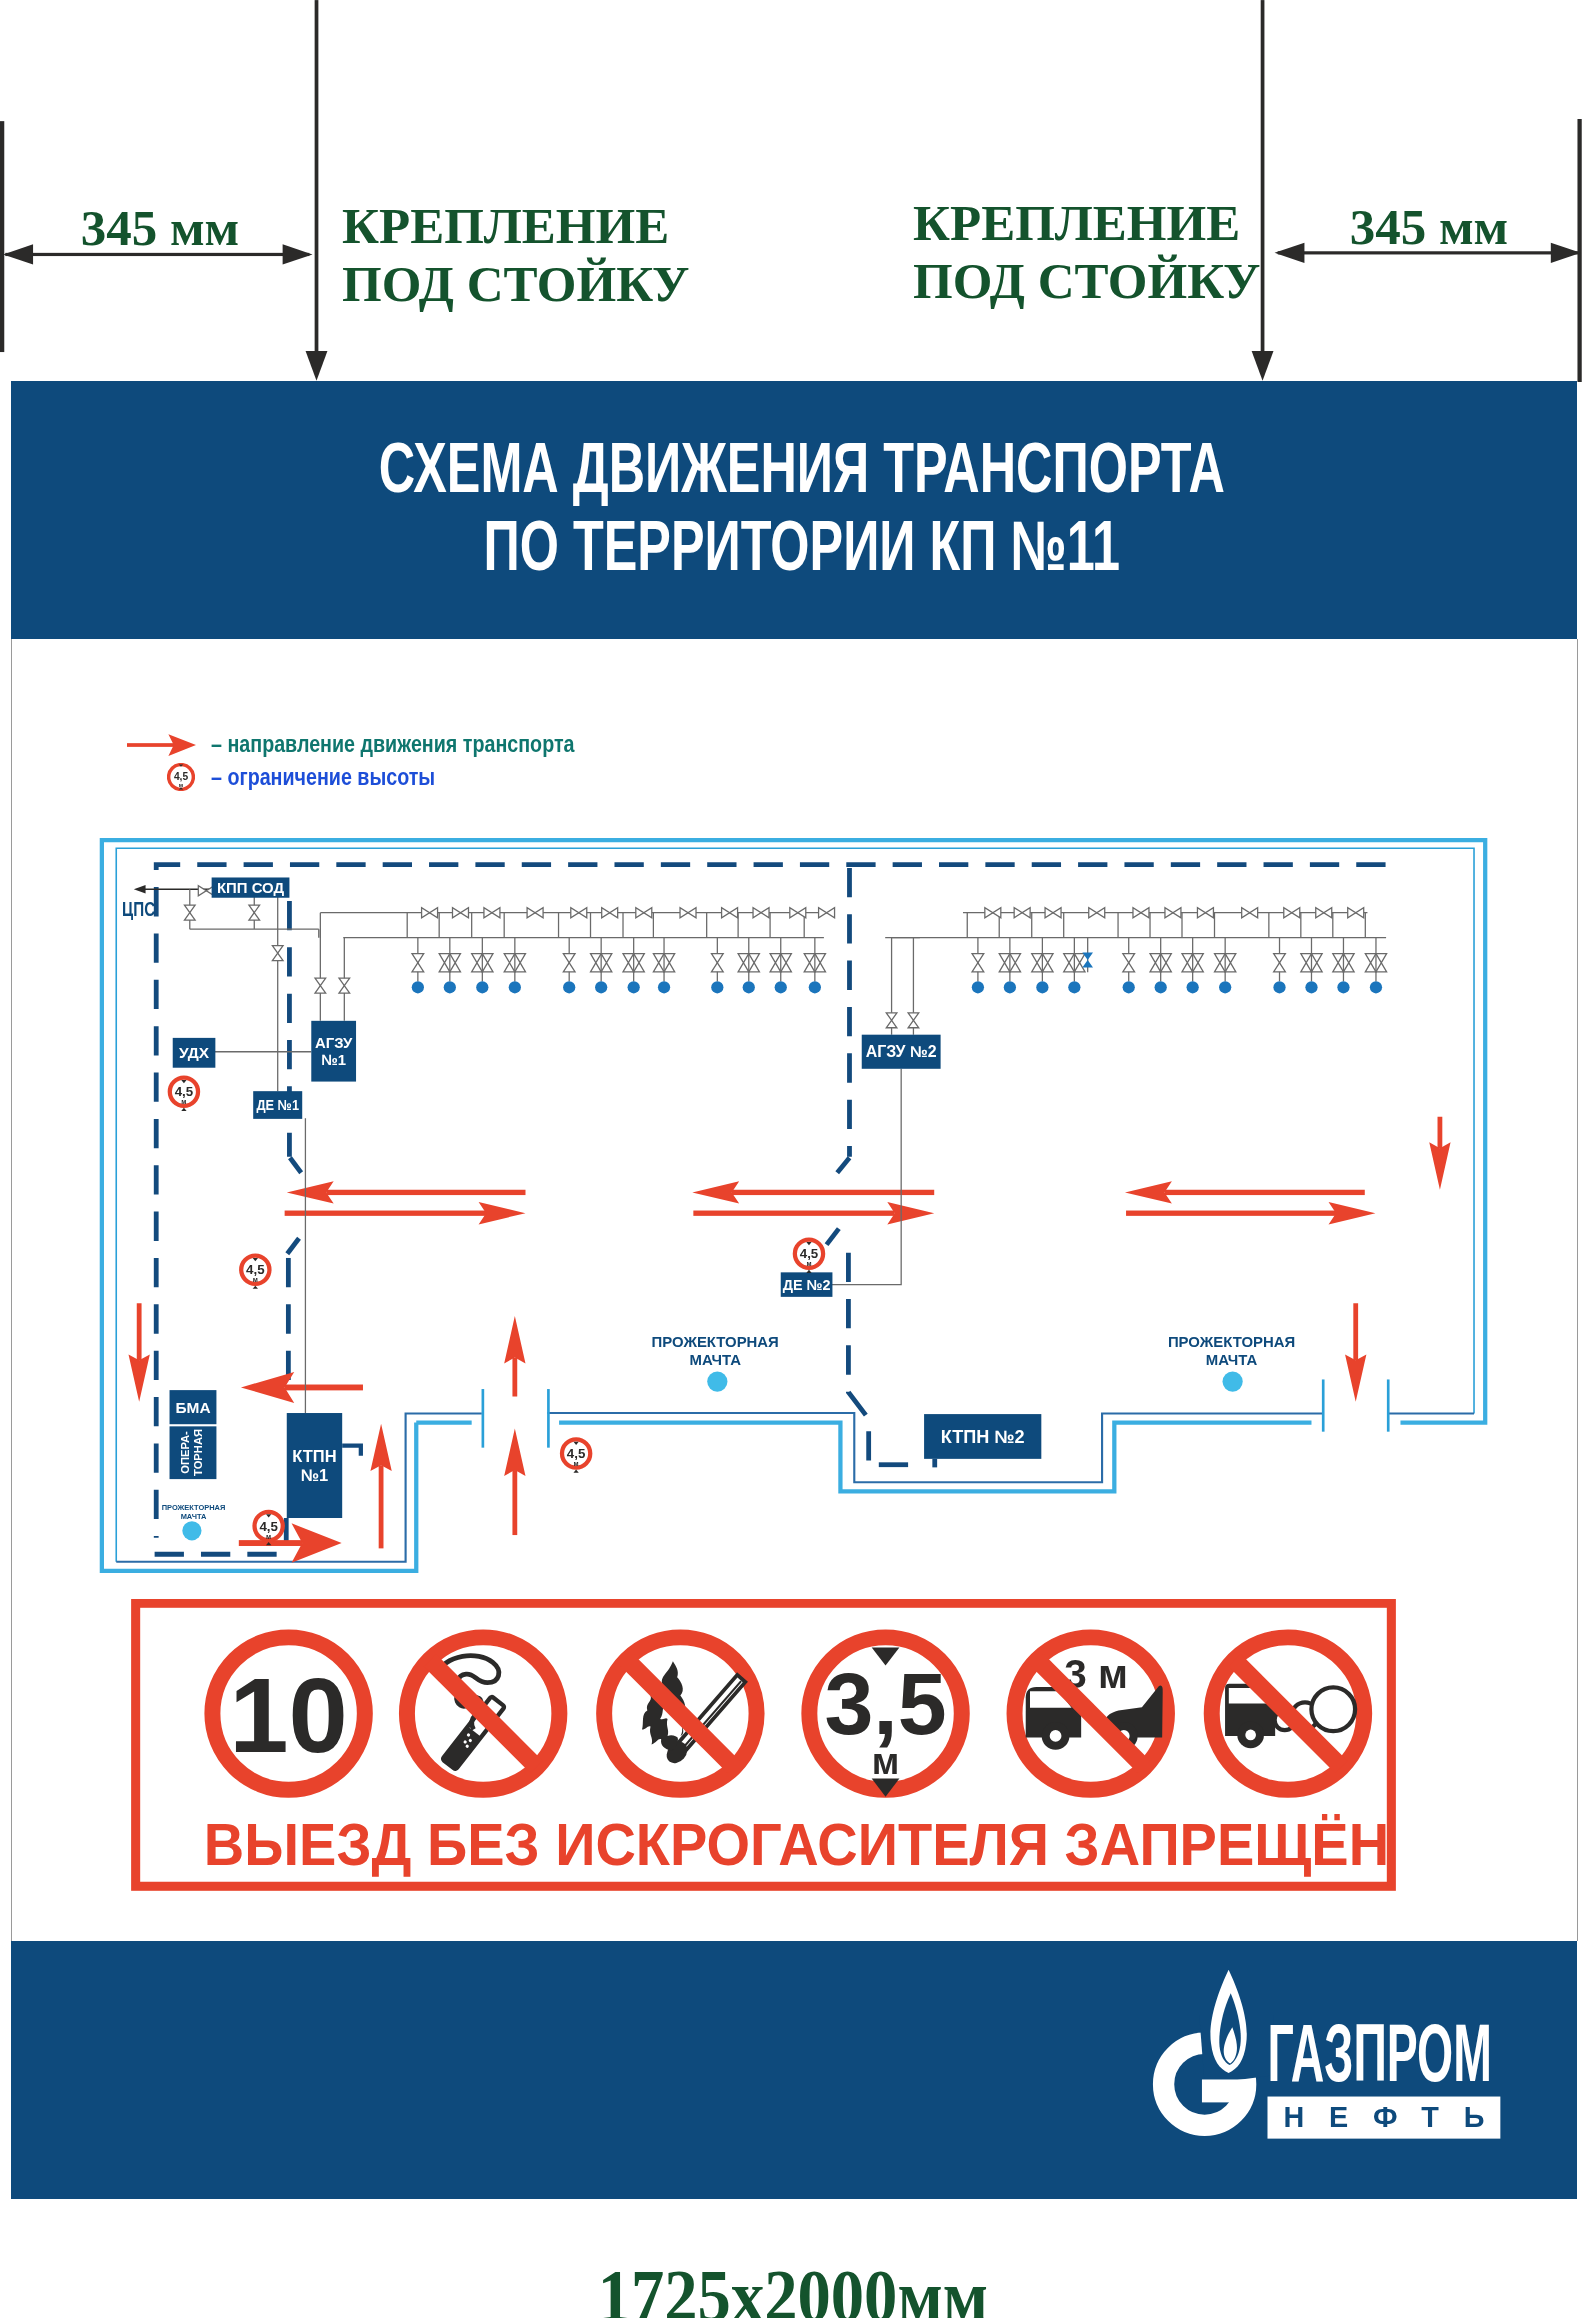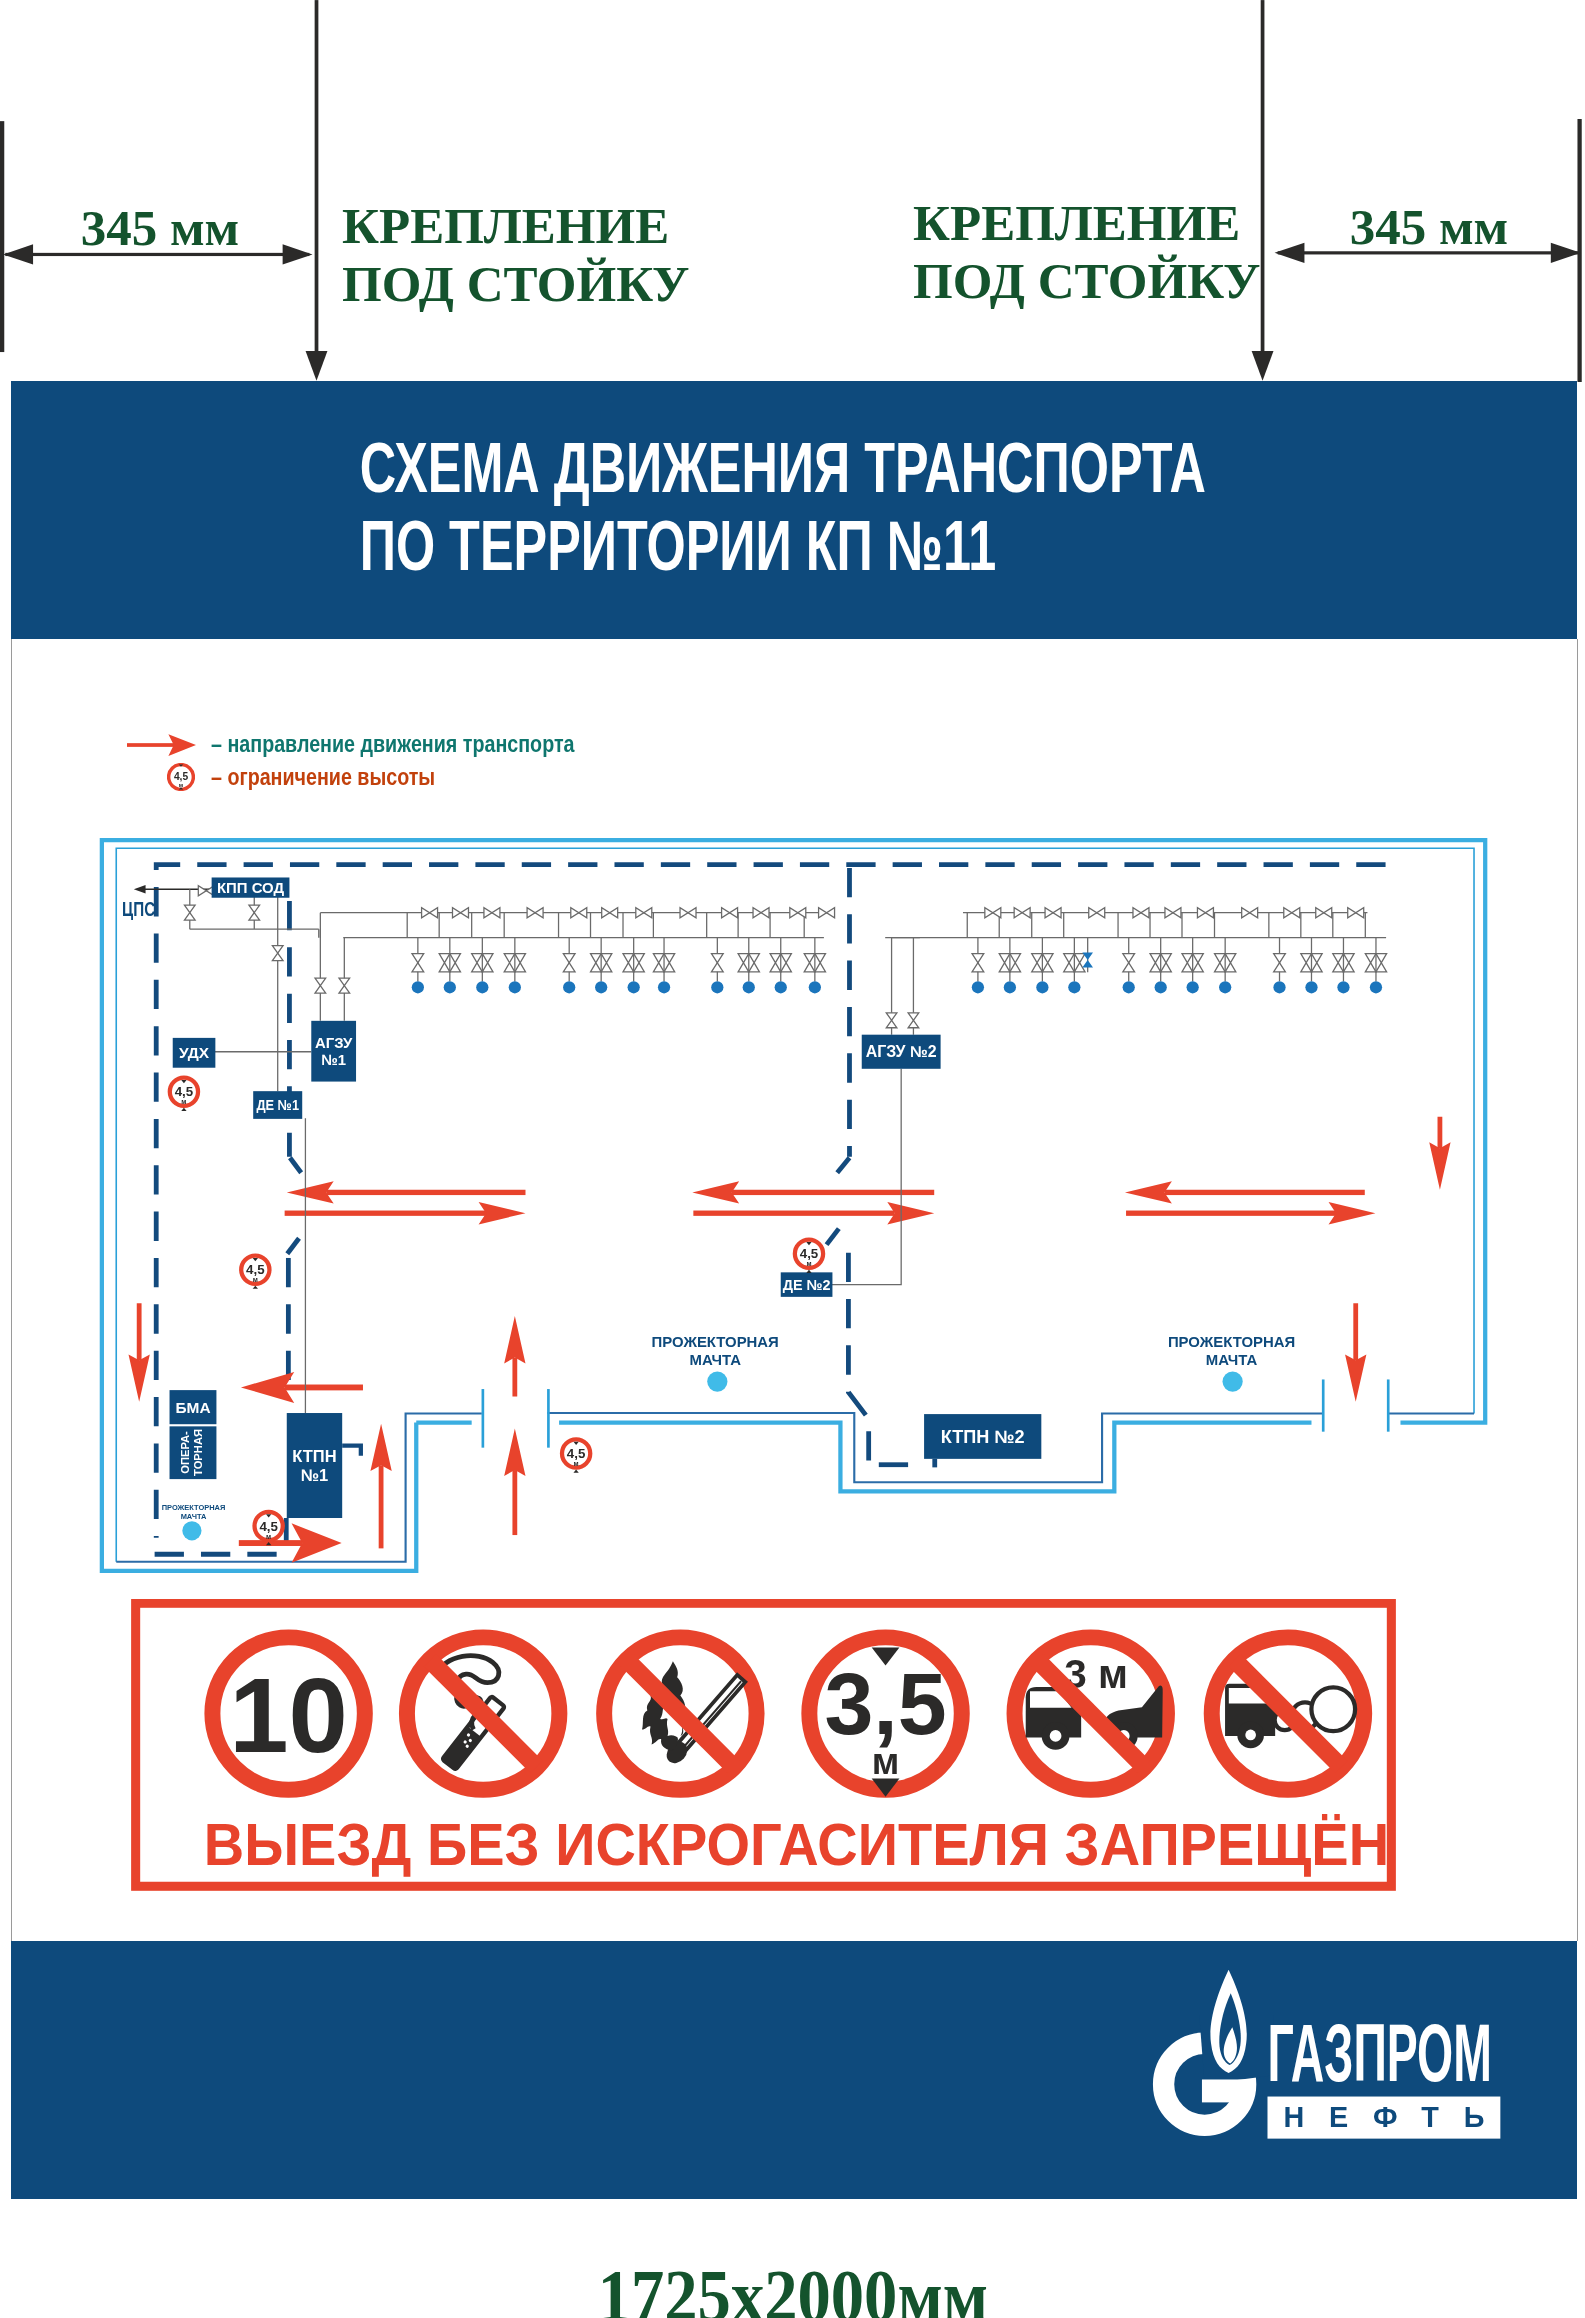--- a/index.html
+++ b/index.html
@@ -46,21 +46,21 @@
 <div class="abs serifb" style="left:32px;top:199px;width:256px;font-size:51px;text-align:center;">345 мм</div>
 
 <div class="abs serifb" style="left:1301px;top:198px;width:256px;font-size:51px;text-align:center;">345 мм</div>
 
 <div class="abs serifb" style="left:342px;top:197px;font-size:51px;line-height:58px;">КРЕПЛЕНИЕ<br>ПОД СТОЙКУ</div>
 
 <div class="abs serifb" style="left:913px;top:194px;font-size:51px;line-height:58px;">КРЕПЛЕНИЕ<br>ПОД СТОЙКУ</div>
 
 <div class="abs navy" style="left:10.7px;top:381px;width:1566px;height:258px;"></div>
 
-<div class="abs" style="left:10.7px;top:429px;width:1284px;color:#fff;font-weight:bold;font-size:70px;line-height:78px;text-align:left;">
+<div class="abs" style="left:10.7px;top:429px;width:1284px;color:#fff;font-weight:bold;font-size:70px;line-height:78px;text-align:center;">
 <span style="display:inline-block;transform:scaleX(0.72);transform-origin:right center;padding-right:70px;">СХЕМА ДВИЖЕНИЯ ТРАНСПОРТА<br>ПО ТЕРРИТОРИИ КП №11</span>
 </div>
 
 <div class="abs" style="left:10.7px;top:639px;width:1565px;height:1302px;border-left:1.1px solid #9a9a9a;border-right:1.1px solid #9a9a9a;"></div>
 
 
 <svg class="abs" style="left:127px;top:733px" width="69" height="23.5" viewBox="0 0 130 44">
   <rect x="0" y="19" width="105" height="7" fill="#e8432c"></rect>
   <path d="M130 22.5 L78 2 L88 22.5 L78 43 Z" fill="#e8432c"></path>
 </svg>
@@ -68,21 +68,21 @@
 <div class="abs" style="left:211px;top:730px;font-size:24px;font-weight:bold;color:#0f766e;"><span class="cond" style="transform:scaleX(0.82);">– направление движения транспорта</span></div>
 
 <svg class="abs" style="left:167px;top:763px" width="28" height="28" viewBox="0 0 104 104">
   <circle cx="52" cy="52" r="46" fill="#fff" stroke="#e8432c" stroke-width="13"></circle>
   <text x="52" y="62" font-size="38" font-weight="bold" fill="#2b2a29" text-anchor="middle" font-family="Liberation Sans">4,5</text>
   <text x="52" y="88" font-size="22" font-weight="bold" fill="#2b2a29" text-anchor="middle" font-family="Liberation Sans">м</text>
   <polygon points="52,14 44,6 60,6" fill="#2b2a29"></polygon>
   <polygon points="52,90 44,98 60,98" fill="#2b2a29"></polygon>
 </svg>
 
-<div class="abs" style="left:211px;top:763px;font-size:24px;font-weight:bold;color:#c2410c;"><span class="cond" style="transform:scaleX(0.82);">– ограничение высоты</span></div>
+<div class="abs" style="left:211px;top:763px;font-size:24px;font-weight:bold;color:#1d4ed8;"><span class="cond" style="transform:scaleX(0.82);">– ограничение высоты</span></div>
 
 <svg class="abs" style="left:0;top:821px" width="1586" height="778" viewBox="0 1540 2974 1460">
 
 <path d="M780 2669 L780 2947 L190 2947 L190 1576 L2786 1576 L2786 2669 L2627 2669 M2460 2669 L2090 2669 L2090 2798 L1576 2798 L1576 2669 L1048 2669 M884 2669 L780 2669" fill="none" stroke="#3baee1" stroke-width="8"></path>
 
 <path d="M217 2930 L217 1591 L2765 1591 L2765 2652" fill="none" stroke="#2aa0d8" stroke-width="3"></path>
 
 <path d="M2765 2652 L2604 2652 M2482 2652 L2067 2652 L2067 2781 L1602 2781 L1602 2651 L1026 2651 M903 2652 L760 2652 L760 2930 L217 2930" fill="none" stroke="#2b6ca8" stroke-width="4"></path>
 
 <line x1="905" y1="2606" x2="905" y2="2716" stroke="#2aa0d8" stroke-width="5"></line>

